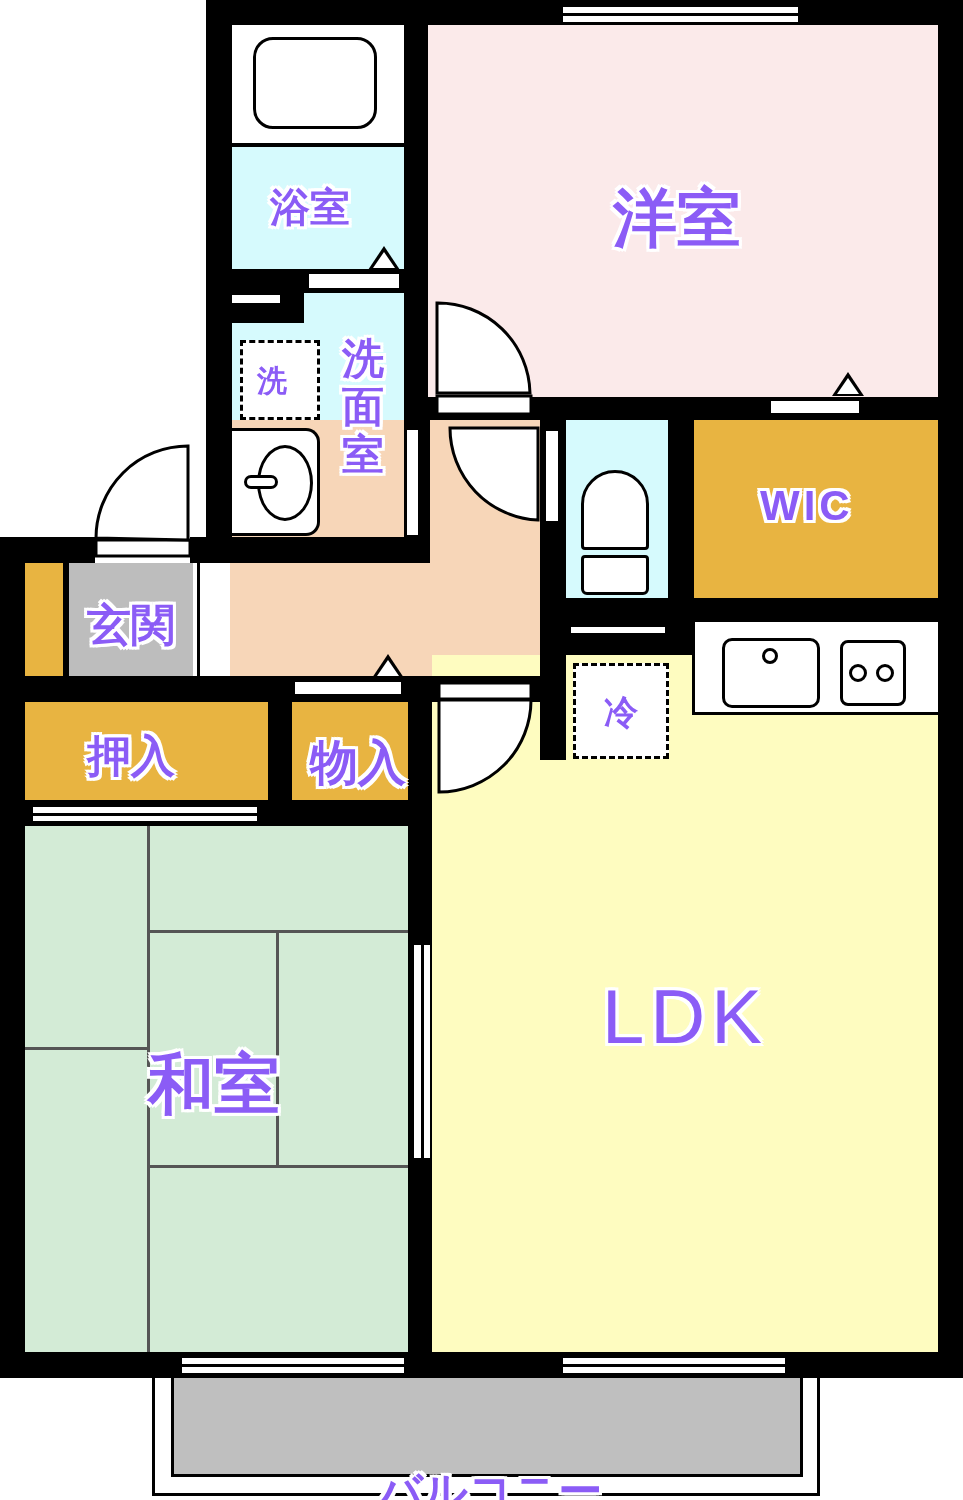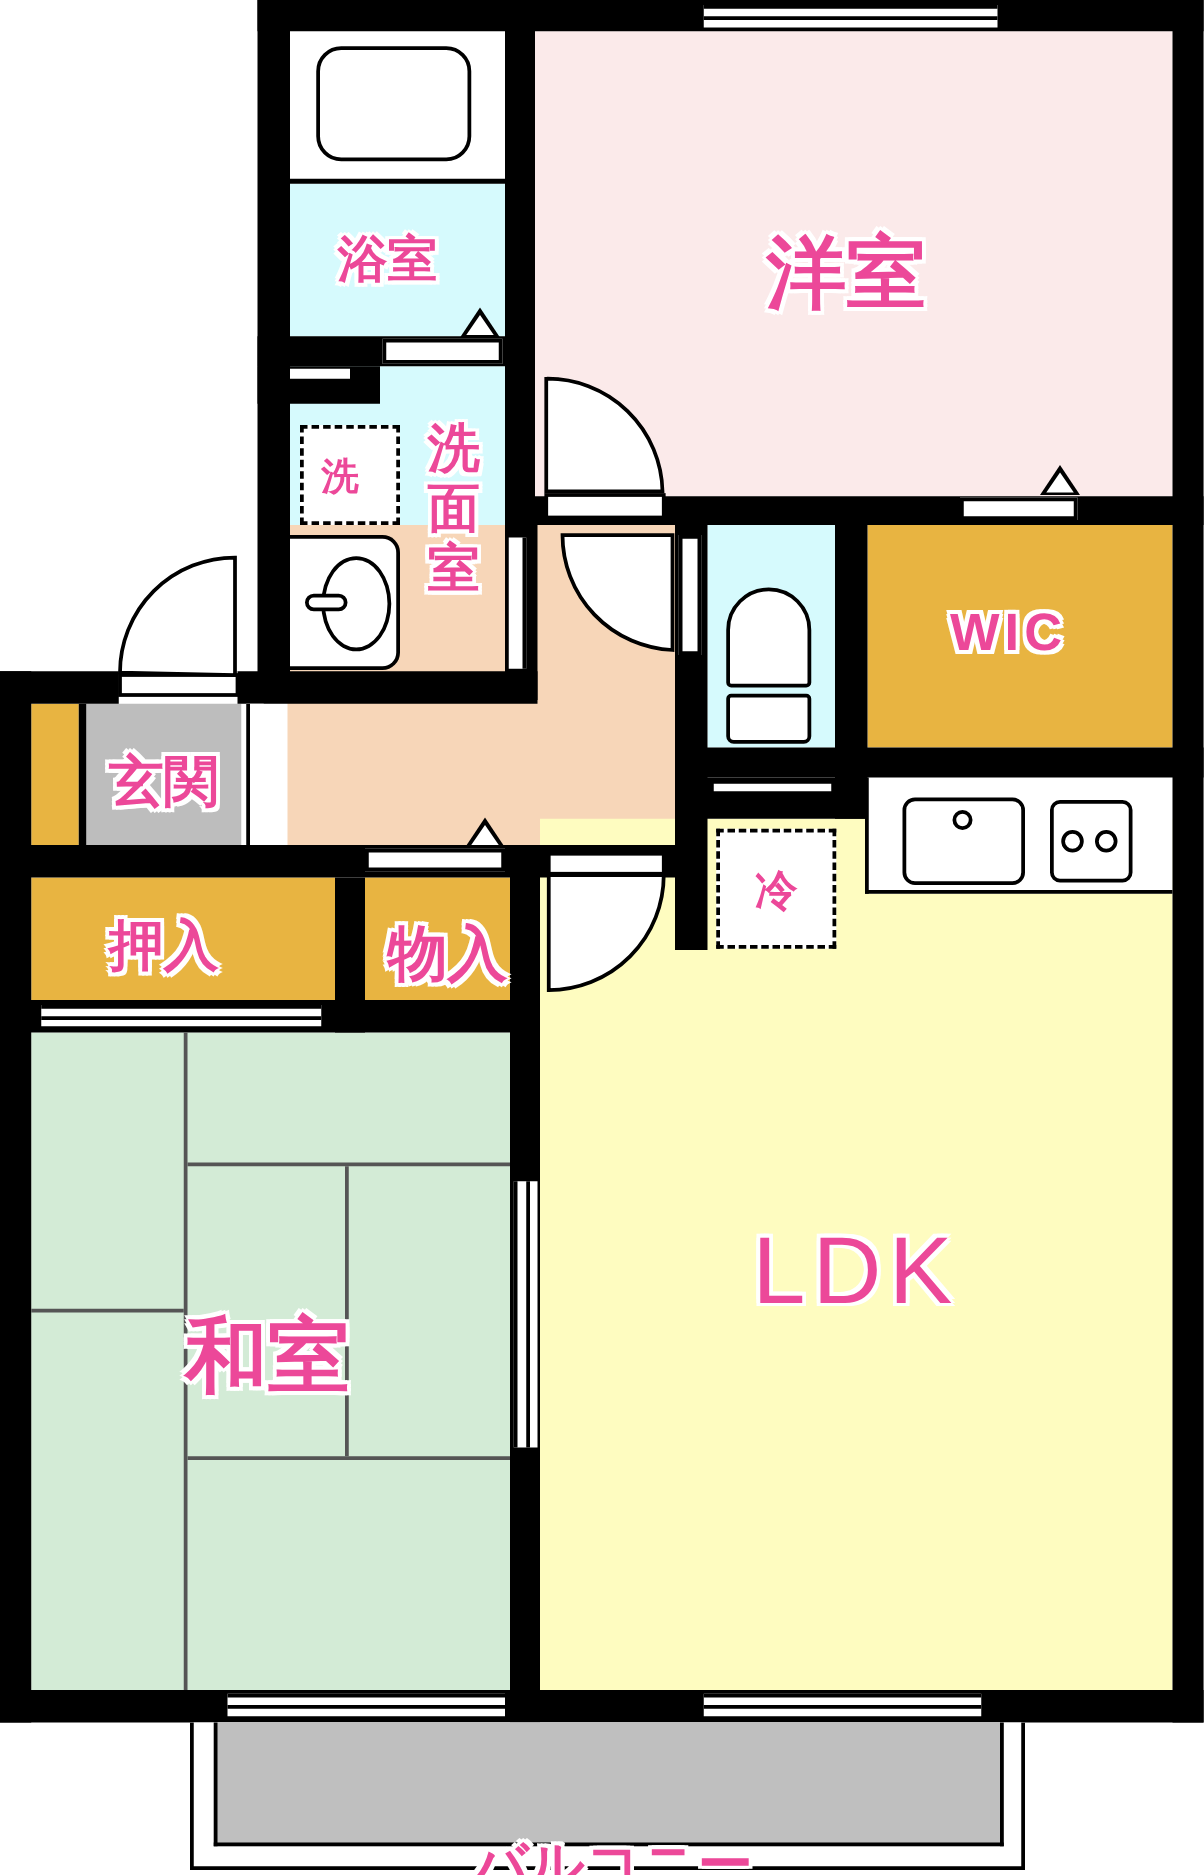--- a/index.html
+++ b/index.html
@@ -1,20 +1,20 @@
 <!DOCTYPE html>
 <html><head>
 <meta charset="utf-8">
 <style>
   html,body{margin:0;padding:0;background:#fff;}
   body{width:963px;height:1500px;position:relative;overflow:hidden;font-family:"DejaVu Sans","Liberation Sans",sans-serif;}
   .abs{position:absolute;box-sizing:border-box;}
   .wall{position:absolute;background:#000;}
   .room{position:absolute;box-sizing:border-box;}
-  .lbl{position:absolute;font-weight:bold;color:#ec4899;white-space:nowrap;
+  .lbl{position:absolute;font-weight:bold;color:#8b5cf6;white-space:nowrap;
        text-shadow:-3px -3px 0 #fff,3px -3px 0 #fff,-3px 3px 0 #fff,3px 3px 0 #fff,0 3px 0 #fff,0 -3px 0 #fff,3px 0 0 #fff,-3px 0 0 #fff;}
   .win{position:absolute;background:#fff;box-sizing:border-box;}
   .winh{border-top:3px solid #000;}
   .winh::before{content:"";position:absolute;left:0;right:0;top:6px;height:3px;background:#000;}
   .winv::before{content:"";position:absolute;top:0;bottom:0;left:7px;width:3px;background:#000;}
   .dash{position:absolute;border:3px dashed #000;box-sizing:border-box;background:#fff;}
   .tatami{position:absolute;background:#555;}
   .step{position:absolute;width:0;height:0;border-left:16px solid transparent;border-right:16px solid transparent;border-bottom:24px solid #000;}
   .step::after{content:"";position:absolute;left:-11px;top:6px;border-left:11px solid transparent;border-right:11px solid transparent;border-bottom:16px solid #fff;}
 </style>

